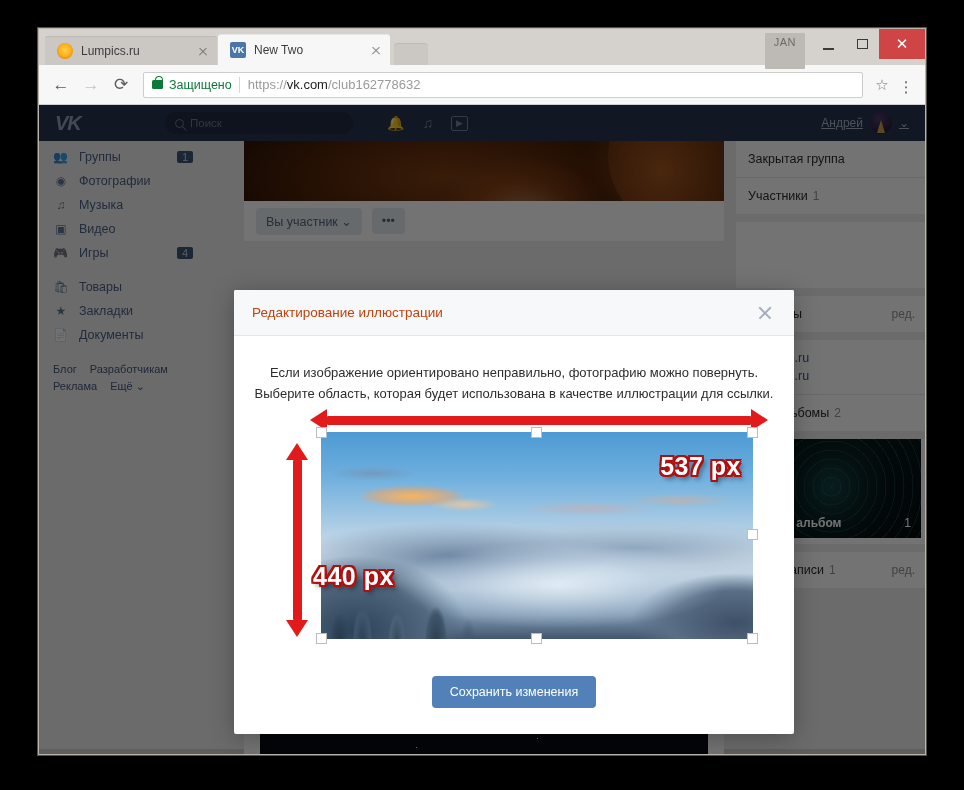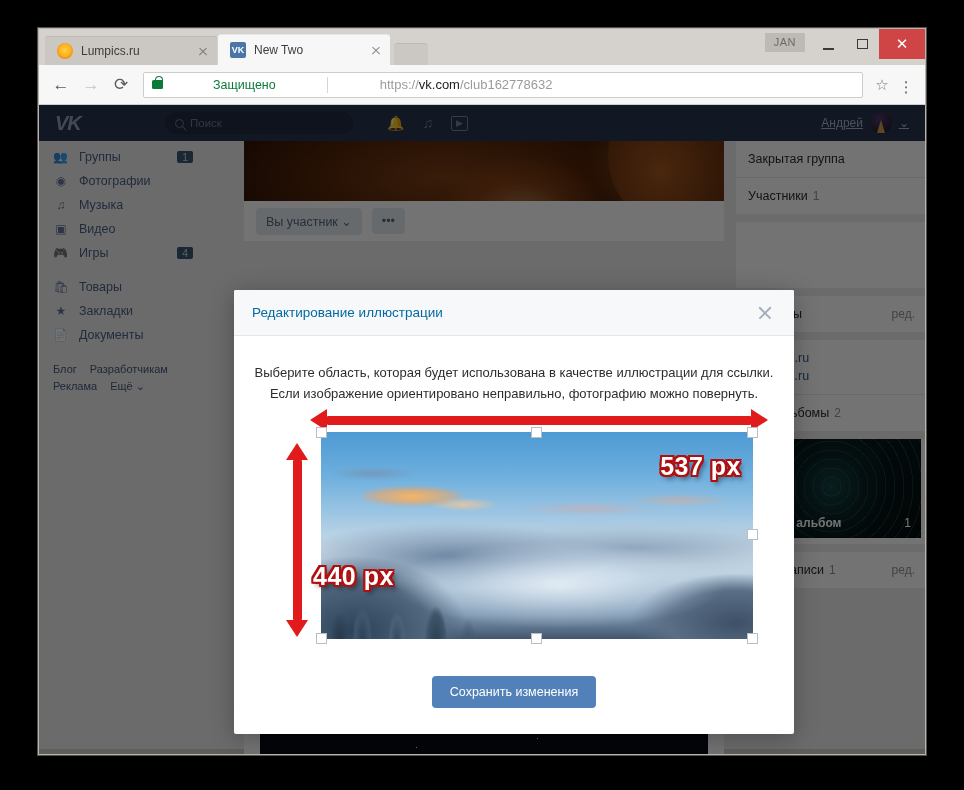--- a/index.html
+++ b/index.html
@@ -130,21 +130,21 @@
     font-size: 12px;
     color: #3a3a3a;
   }
   #jan-badge {
     background: #bdbab5;
     color: #6d6a65;
     font-size: 11px;
     letter-spacing: .5px;
     padding: 3px 9px;
     margin: 4px 6px 0 0;
-    height: 19px;
+    height: 36px;
     border-radius: 1px;
     align-self: flex-start;
   }
   #btn-minimize { position: relative; width: 34px; }
   #btn-minimize::after {
     content: ""; position: absolute;
     width: 11px; height: 1.5px; background: #3a3a3a;
     top: 19px;
   }
   #btn-maximize { width: 34px; }
@@ -181,21 +181,20 @@
     flex: 1 1 auto;
     height: 26px;
     background: #fff;
     border: 1px solid #cdcdcd;
     border-radius: 2px;
     display: flex;
     align-items: center;
     padding: 0 8px;
     margin: 0 6px;
     font-size: 13px;
-    gap: 44px;
   }
   #lock-icon {
     width: 11px; height: 9px;
     background: #0b7a39;
     border-radius: 1.5px;
     position: relative;
     margin-right: 6px;
     flex: 0 0 11px;
   }
   #lock-icon::before {
@@ -499,21 +498,21 @@
     overflow: hidden;
   }
   #modal-header {
     height: 46px;
     background: #f7f8fa;
     border-bottom: 1px solid #e3e6ea;
     display: flex;
     align-items: center;
     padding: 0 18px;
   }
-  #modal-title { font-size: 13.5px; color: #0369a1; }
+  #modal-title { font-size: 13.5px; color: #c2410c; }
   #modal-close {
     margin-left: auto;
     width: 22px; height: 22px;
     position: relative;
     opacity: .5;
   }
   #modal-close::before, #modal-close::after {
     content: "";
     position: absolute;
     left: 3px; top: 10px;
@@ -870,22 +869,22 @@
 
     <div id="dim-overlay"></div>
 
     <div id="modal">
       <div id="modal-header">
         <div id="modal-title">Редактирование иллюстрации</div>
         <div id="modal-close"></div>
       </div>
 
       <div id="modal-body">
+        <div class="modal-desc">Если изображение ориентировано неправильно, фотографию можно повернуть.</div>
         <div class="modal-desc">Выберите область, которая будет использована в качестве иллюстрации для ссылки.</div>
-        <div class="modal-desc">Если изображение ориентировано неправильно, фотографию можно повернуть.</div>
 
         <div id="crop-area">
           <div id="crop-image">
             <div class="trees"></div>
           </div>
           <div id="crop-frame"></div>
 
           <div class="crop-handle" style="left:41px;  top:-5px;"></div>
           <div class="crop-handle" style="left:256px; top:-5px;"></div>
           <div class="crop-handle" style="left:472px; top:-5px;"></div>

